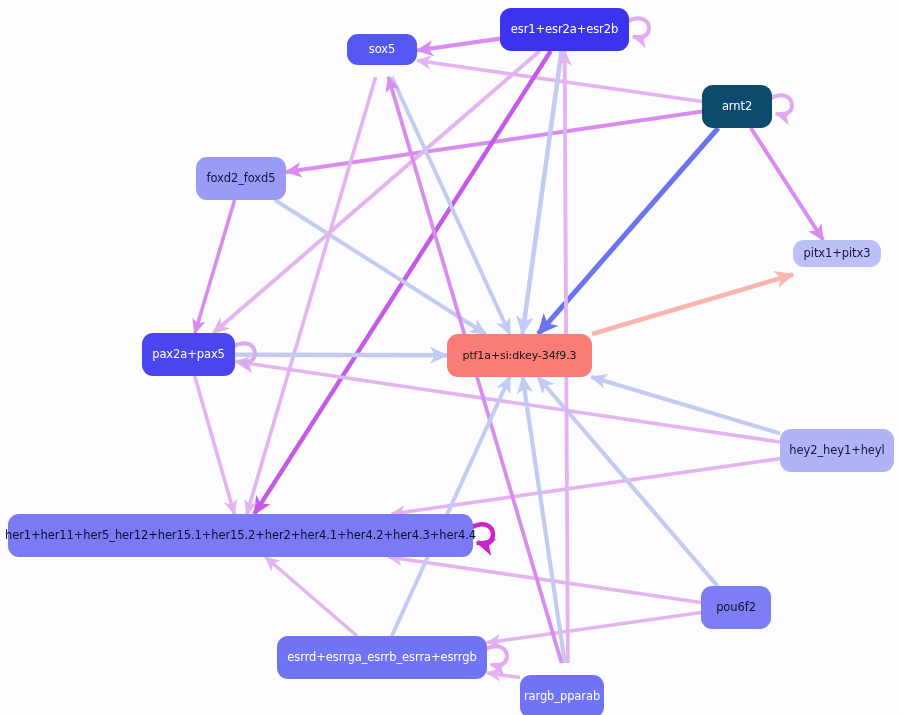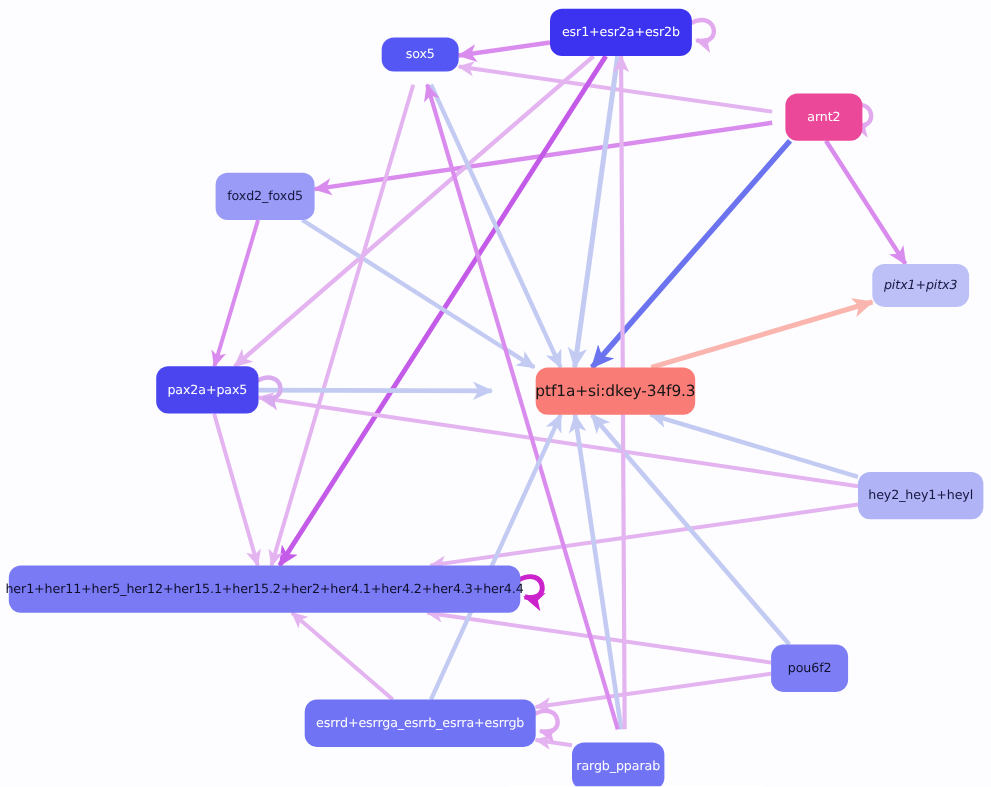--- a/index.html
+++ b/index.html
@@ -107,33 +107,33 @@
       <path d="M 471 527.5 C 497 513.5, 501 549.5, 477 542.5" fill="none" stroke="#cc22cc" stroke-width="4.5" marker-end="url(#mcc22cc)"></path>
       <path d="M 485 649.5 C 511 635.5, 515 671.5, 491 664.5" fill="none" stroke="#e2a9ef" stroke-width="4" marker-end="url(#me2a9ef)"></path>
     </svg>
   <div id="node-layer">
       <div class="gnode" style="left: 500px; top: 8px; width: 129px; height: 43px; background: rgb(59, 51, 240); color: rgb(255, 255, 255); font-size: 11.5px;">
         <span class="lbl">esr1+esr2a+esr2b</span>
       </div>
       <div class="gnode" style="left: 347px; top: 34px; width: 70px; height: 31px; background: rgb(84, 87, 244); color: rgb(255, 255, 255); font-size: 11.5px;">
         <span class="lbl">sox5</span>
       </div>
-      <div class="gnode" style="left: 702px; top: 85px; width: 70px; height: 43px; background: #ec4899; color: rgb(255, 255, 255); font-size: 11.5px; margin-left: 12px;">
+      <div class="gnode" style="left: 702px; top: 85px; width: 70px; height: 43px; background: #0c4a6e; color: rgb(255, 255, 255); font-size: 11.5px;">
         <span class="lbl">arnt2</span>
       </div>
       <div class="gnode" style="left: 196px; top: 157px; width: 90px; height: 43px; background: rgb(154, 155, 247); color: rgb(22, 22, 64); font-size: 11.5px;">
         <span class="lbl">foxd2_foxd5</span>
       </div>
-      <div class="gnode" style="left: 793px; top: 240px; width: 88px; height: 39px; background: rgb(188, 192, 247); color: rgb(22, 22, 64); font-size: 11.5px; font-style: italic;">
+      <div class="gnode" style="left: 793px; top: 240px; width: 88px; height: 27px; background: rgb(188, 192, 247); color: rgb(22, 22, 64); font-size: 11.5px;">
         <span class="lbl">pitx1+pitx3</span>
       </div>
       <div class="gnode" style="left: 142px; top: 333px; width: 93px; height: 43px; background: rgb(74, 69, 239); color: rgb(255, 255, 255); font-size: 11.5px;">
         <span class="lbl">pax2a+pax5</span>
       </div>
-      <div class="gnode" style="left: 447px; top: 334px; width: 145px; height: 43px; background: rgb(249, 124, 119); color: rgb(22, 22, 22); font-size: 14px; margin-left: 40px;">
+      <div class="gnode" style="left: 447px; top: 334px; width: 145px; height: 43px; background: rgb(249, 124, 119); color: rgb(22, 22, 22); font-size: 11px;">
         <span class="lbl">ptf1a+si:dkey-34f9.3</span>
       </div>
       <div class="gnode" style="left: 780px; top: 429px; width: 114px; height: 43px; background: rgb(176, 180, 246); color: rgb(22, 22, 64); font-size: 11.5px;">
         <span class="lbl">hey2_hey1+heyl</span>
       </div>
       <div class="gnode" style="left: 8px; top: 514px; width: 465px; height: 43px; background: rgb(122, 123, 244); color: rgb(14, 14, 42); font-size: 11.5px;">
         <span class="lbl">her1+her11+her5_her12+her15.1+her15.2+her2+her4.1+her4.2+her4.3+her4.4</span>
       </div>
       <div class="gnode" style="left: 701px; top: 586px; width: 70px; height: 43px; background: rgb(125, 126, 245); color: rgb(17, 17, 46); font-size: 11.5px;">
         <span class="lbl">pou6f2</span>

